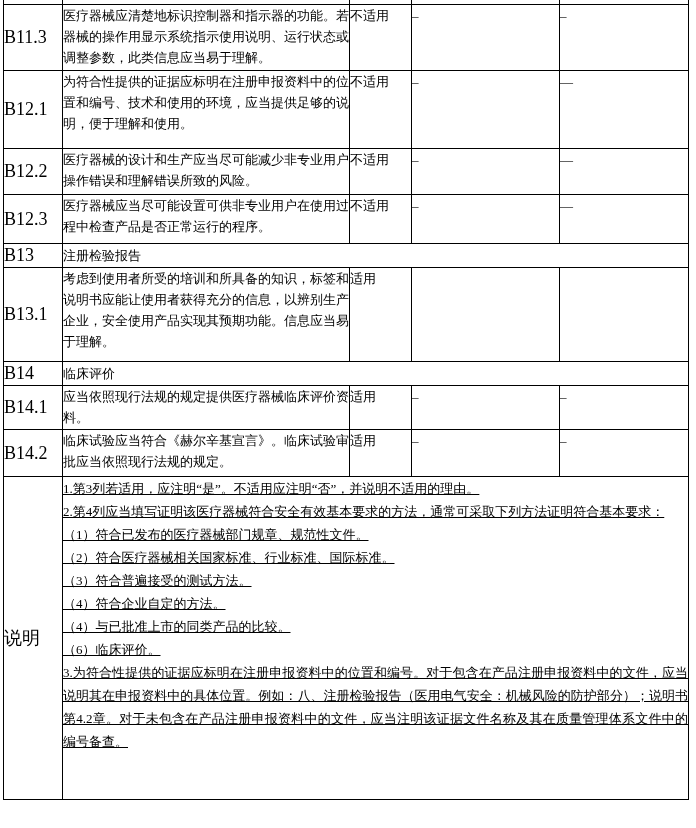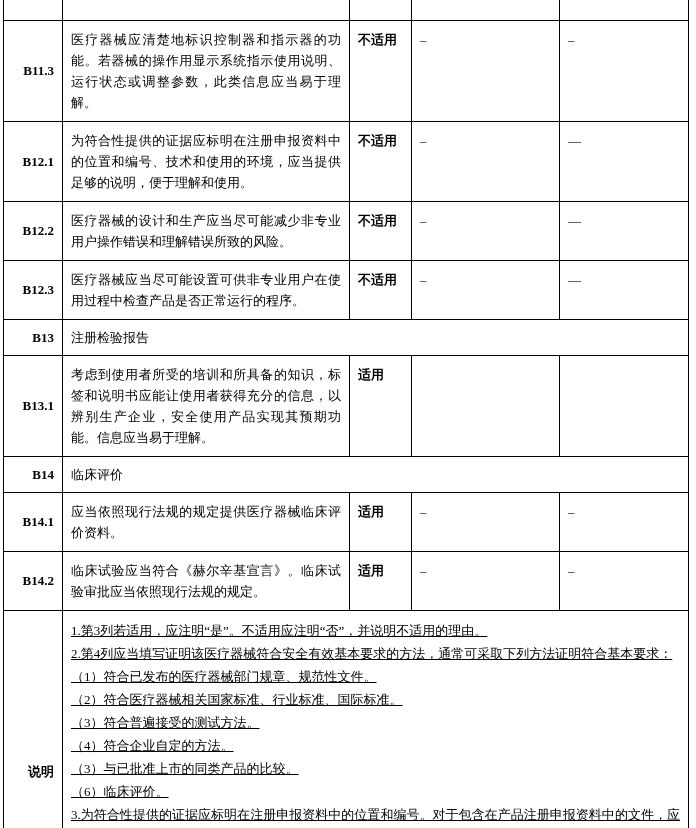--- a/index.html
+++ b/index.html
@@ -21,45 +21,43 @@
   table.req-table {
     border-collapse: collapse;
     table-layout: fixed;
     width: 685px;
     font-size: 13px;
     color: #000000;
   }
   table.req-table td {
     border: 1px solid #000000;
     vertical-align: top;
-    padding: 8px;
+    padding: 0;
     overflow: hidden;
     word-break: break-all;
   }
   tr.sliver td {
     border-top: none;
     height: 4px;
     line-height: 0;
     font-size: 0;
   }
   .id-cell {
-    text-align: right;
+    text-align: left;
     vertical-align: middle !important;
-    font-size: 13px;
-    font-weight: bold;
+    font-size: 18px;
   }
   .req-cell {
     padding: 4px 5px 3px 6px;
     line-height: 21px;
     text-align: justify;
   }
   .app-cell {
     padding: 4px 3px 3px 5px;
     line-height: 21px;
-    font-weight: bold;
   }
   .dash-cell {
     padding: 4px 4px 3px 8px;
     line-height: 21px;
   }
   .section-cell {
     vertical-align: middle !important;
     padding: 1px 4px 1px 6px;
     line-height: 19px;
   }
@@ -163,21 +161,21 @@
 
     <tr style="height:323px">
       <td class="id-cell">说明</td>
       <td class="note-cell" colspan="4">
         <div class="note-line">1.第3列若适用，应注明“是”。不适用应注明“否”，并说明不适用的理由。</div>
         <div class="note-line">2.第4列应当填写证明该医疗器械符合安全有效基本要求的方法，通常可采取下列方法证明符合基本要求：</div>
         <div class="note-line">（1）符合已发布的医疗器械部门规章、规范性文件。</div>
         <div class="note-line">（2）符合医疗器械相关国家标准、行业标准、国际标准。</div>
         <div class="note-line">（3）符合普遍接受的测试方法。</div>
         <div class="note-line">（4）符合企业自定的方法。</div>
-        <div class="note-line">（3）与已批准上市的同类产品的比较。</div>
+        <div class="note-line">（4）与已批准上市的同类产品的比较。</div>
         <div class="note-line">（6）临床评价。</div>
         <div class="note-line">3.为符合性提供的证据应标明在注册申报资料中的位置和编号。对于包含在产品注册申报资料中的文件，应当说明其在申报资料中的具体位置。例如：八、注册检验报告（医用电气安全：机械风险的防护部分）；说明书第4.2章。对于未包含在产品注册申报资料中的文件，应当注明该证据文件名称及其在质量管理体系文件中的编号备查。</div>
       </td>
     </tr>
 
   </tbody>
     </table>
 </div>
 
 </body></html>

